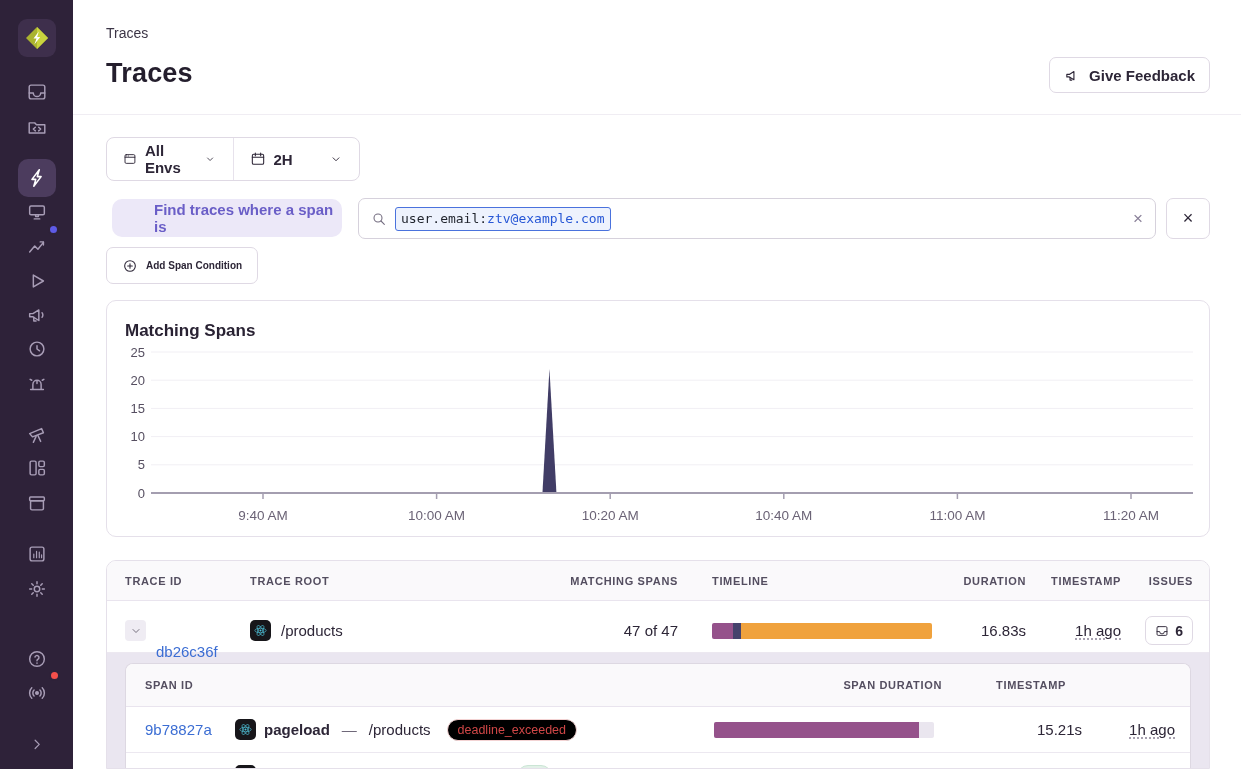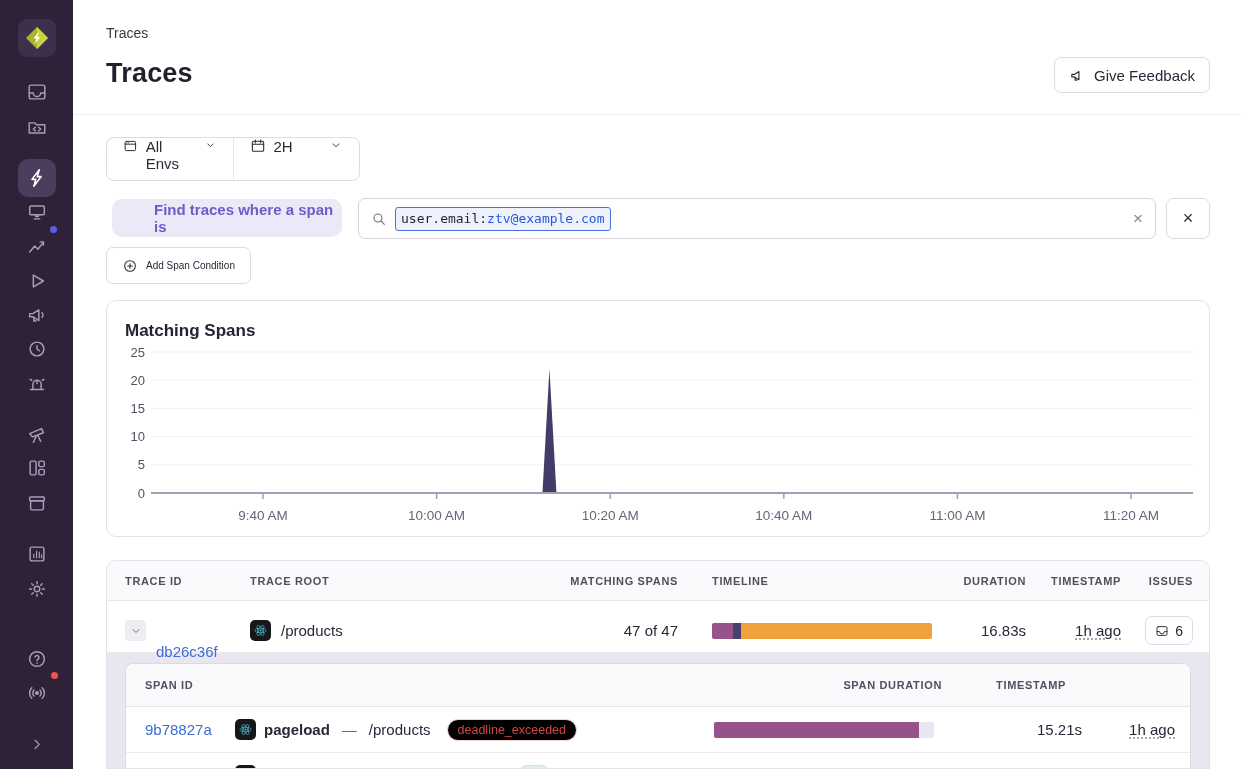--- a/index.html
+++ b/index.html
@@ -17,27 +17,27 @@
     border-radius:9px; background:#3e2f4c; display:flex; align-items:center; justify-content:center; }
   .dot { position:absolute; width:11px; height:11px; border-radius:50%; border:2px solid #2e2239; }
   .dot.blue { background:#5e5be6; right:-3px; top:-3px; }
   .dot.red  { background:#f4504b; right:-4px; top:-4px; }
 
   
   .breadcrumb { position:absolute; left:106px; top:25px; font-size:14px; color:#3c3546; }
   .page-title { position:absolute; left:106px; top:58px; font-size:27px; font-weight:800; color:#241e2d; letter-spacing:.2px; }
   .hdr-divider { position:absolute; left:73px; top:114px; width:1168px; height:1px; background:#f0edf3; }
   .btn { display:inline-flex; align-items:center; gap:8px; background:#fff; border:1px solid #dfd9e4;
-    border-radius:7px; font-weight:400; color:#2d2637; cursor:pointer; font-family:inherit; }
+    border-radius:7px; font-weight:700; color:#2d2637; cursor:pointer; font-family:inherit; }
   .feedback-btn { position:absolute; right:31px; top:57px; height:36px; padding:0 14px; font-size:15px; }
 
   
   .filterbar { position:absolute; left:106px; top:137px; width:254px; height:44px; border:1px solid #dfd9e4;
     border-radius:8px; display:flex; align-items:stretch; background:#fff; }
-  .filterseg { flex:1; display:flex; gap:8px; padding:0 16px; cursor:pointer; font-size:15px; font-weight:400; color:#2d2637; }
+  .filterseg { flex:1; display:flex; align-items:center; gap:8px; padding:0 16px; cursor:pointer; font-size:15px; font-weight:700; color:#2d2637; }
   .filterseg .chev { margin-left:auto; }
   .seg-divider { width:1px; background:#e7e2ec; margin:0; }
 
   
   .where-pill { position:absolute; left:112px; top:199px; width:230px; height:38px; background:#ece8f8; color:#6a5ec7;
     font-weight:700; font-size:15px; border-radius:10px; display:flex; align-items:center; justify-content:center;padding-left:42px; }
   .searchbar { position:absolute; left:358px; top:198px; width:798px; height:41px; background:#fff;
     border:1px solid #d6d1dc; border-radius:7px; display:flex; align-items:center; padding:0 12px; gap:8px; }
   .token { display:inline-flex; font-family:"DejaVu Sans Mono", monospace; font-size:13px; line-height:22px;
     background:#edf2fd; border:1px solid #4a72dd; border-radius:3px; padding:0 5px; cursor:text; }

